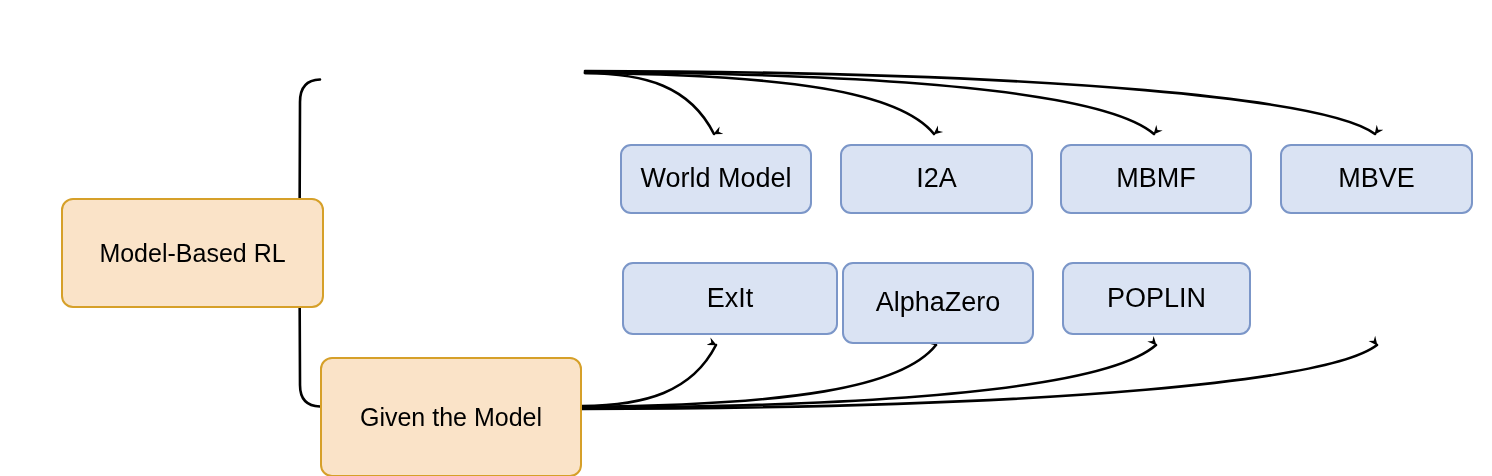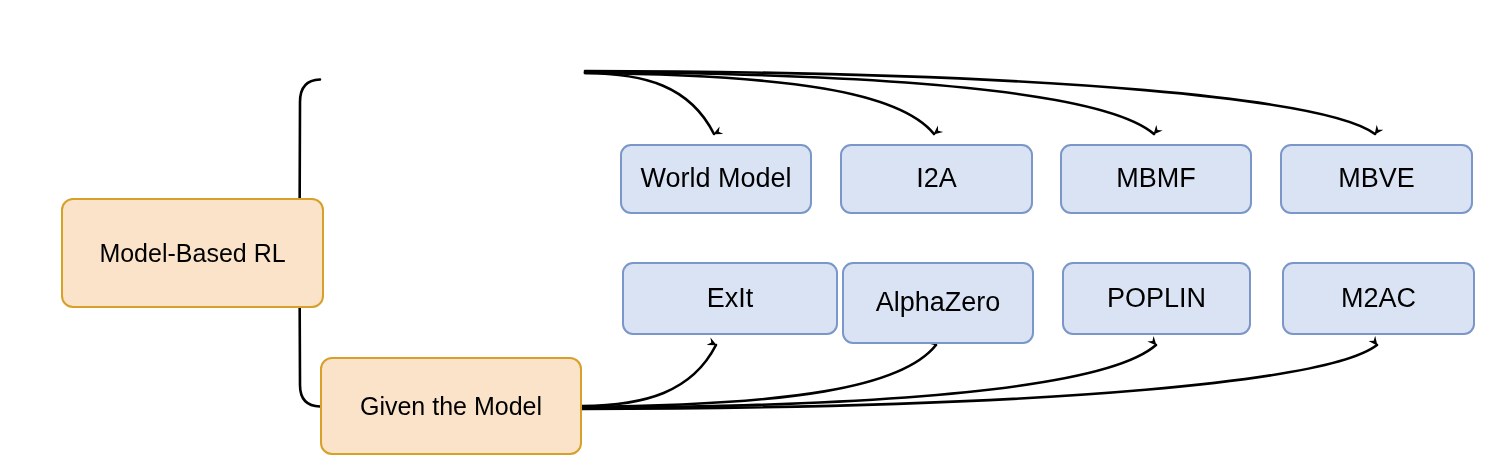--- a/index.html
+++ b/index.html
@@ -102,21 +102,21 @@
       <path d="M 582 408 C 930 406 1112 384 1156 345" marker-end="url(#arrow-up)"></path>
       <path d="M 582 409 C 1070 408 1332 380 1377 345" marker-end="url(#arrow-up)"></path>
     </g>
   </svg>
 
   <div class="node node-cat" style="left:20px; top:198px; width:263px; height:110px;margin-left:41px;">
     <span class="node-label">Model-Based RL</span>
   </div>
 
 
-  <div class="node node-cat" style="left:320px; top:357px; width:262px; height:98px;">
+  <div class="node node-cat" style="left:320px; top:357px; width:262px; height:120px;">
     <span class="node-label">Given the Model</span>
   </div>
 
   <div class="node node-leaf" style="left:620px; top:144px; width:192px; height:70px;">
     <span class="node-label">World Model</span>
   </div>
   <div class="node node-leaf" style="left:840px; top:144px; width:193px; height:70px;">
     <span class="node-label">I2A</span>
   </div>
   <div class="node node-leaf" style="left:1060px; top:144px; width:192px; height:70px;">
@@ -128,17 +128,14 @@
 
   <div class="node node-leaf" style="left:622px; top:262px; width:216px; height:73px;">
     <span class="node-label">ExIt</span>
   </div>
   <div class="node node-leaf" style="left:842px; top:262px; width:192px; height:82px;">
     <span class="node-label">AlphaZero</span>
   </div>
   <div class="node node-leaf" style="left:1062px; top:262px; width:189px; height:73px;">
     <span class="node-label">POPLIN</span>
   </div>
-  <div class="node node-leaf" style="left:1282px; top:262px; width:193px; height:73px;">
-    <span class="node-label">M2AC</span>
-  </div>
 
 </div>
 
 </body></html>

